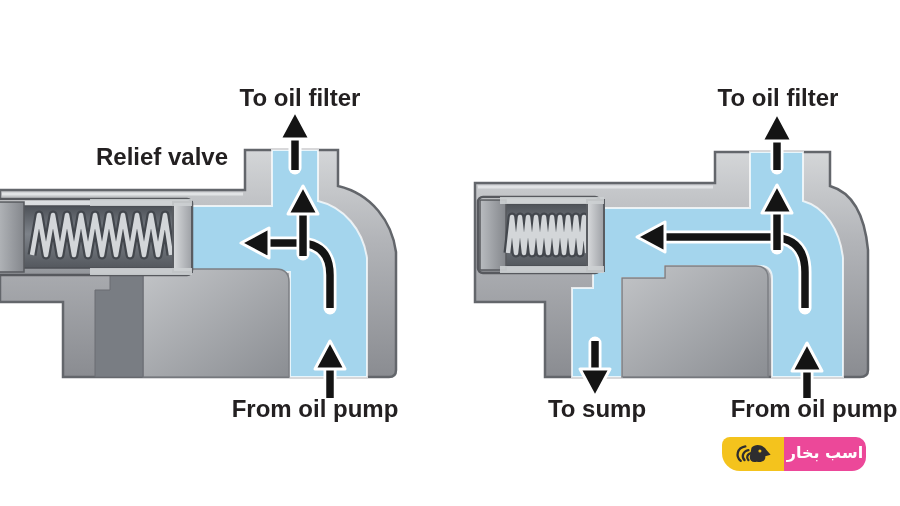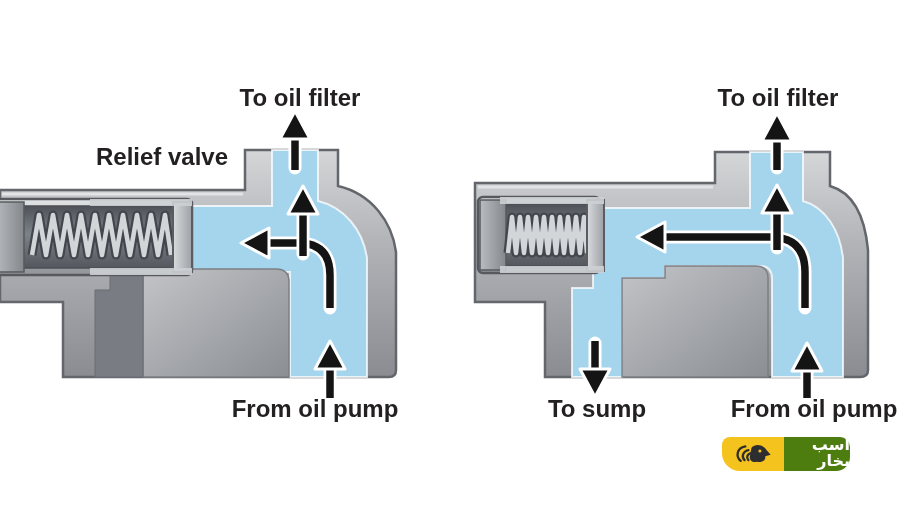--- a/index.html
+++ b/index.html
@@ -22,21 +22,21 @@
   .spring-over{fill:none;stroke:#d3d6d9;stroke-width:4.5;stroke-linejoin:round;}
   
   .logo{
     position:absolute;left:722px;top:437px;height:34px;display:flex;align-items:stretch;
   }
   .logo-yellow{
     width:62px;background:#f4c31d;border-radius:8px 0 0 18px;
     display:flex;align-items:center;justify-content:center;
   }
   .logo-dark{
-    width:66px;background:#4d7c0f;border-radius:0 10px 14px 0;
+    width:82px;background:#ec4899;border-radius:0 10px 14px 0;
     display:flex;align-items:center;justify-content:center;
   }
   .logo-text{
     font-family:"DejaVu Sans", sans-serif;direction:rtl;
     color:#ffffff;font-weight:700;font-size:16px;letter-spacing:1px;line-height:1;
     padding-bottom:2px;
   }
 </style>
 </head>
 <body>

